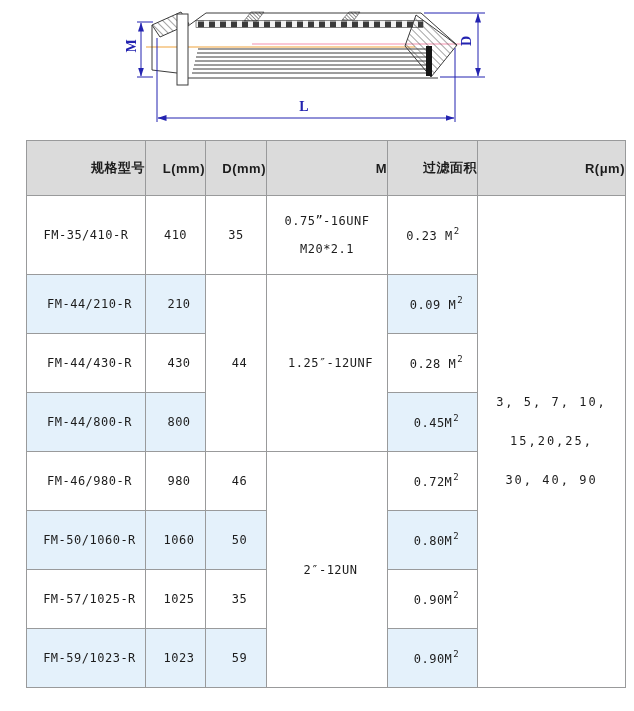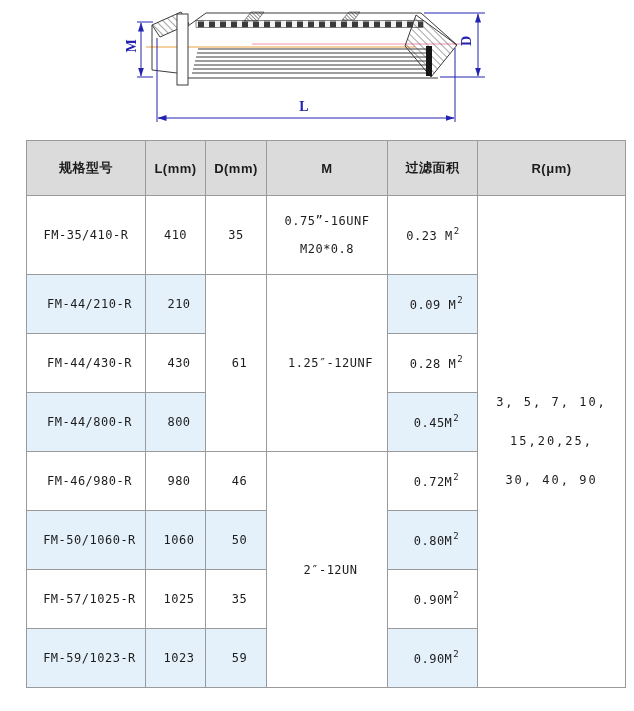--- a/index.html
+++ b/index.html
@@ -26,20 +26,21 @@
     font-size:12px;
     font-weight:normal;
     letter-spacing:0.5px;
   }
   .spec-table thead th{
     height:54px;
     background:#dbdbdb;
     font-weight:bold;
     font-size:13px;
     font-family:"Liberation Sans","DejaVu Sans Mono",sans-serif;
+    text-align:right;
   }
   tr.h-lg td{height:78px;}
   tr.h-std td{height:58px;padding-left:7px;}
   tr.row-blue td{background:#e4f1fb;}
   td.merged{background:#ffffff !important;}
   .m-twolines div{line-height:28px;}
   .r-cell div{line-height:39px;letter-spacing:2px;}
   sup{font-size:9px;}
   .area-cell sup{position:relative;top:-1px;left:1px;}
 </style>
@@ -141,33 +142,33 @@
         <th>R(μm)</th>
       </tr>
     </thead>
     <tbody>
       <tr class="h-lg">
         <td>FM-35/410-R</td>
         <td>410</td>
         <td>35</td>
         <td class="m-twolines">
           <div>0.75”-16UNF</div>
-          <div>M20*0.8</div>
+          <div>M20*2.1</div>
         </td>
         <td class="area-cell"><span>0.23 M</span><sup>2</sup></td>
         <td class="merged r-cell" rowspan="8">
           <div>3,  5,  7,  10,</div>
           <div>15,20,25,</div>
           <div>30,  40,  90</div>
         </td>
       </tr>
       <tr class="h-std row-blue">
         <td>FM-44/210-R</td>
         <td>210</td>
-        <td class="merged" rowspan="3">61</td>
+        <td class="merged" rowspan="3">44</td>
         <td class="merged" rowspan="3">1.25″-12UNF</td>
         <td class="area-cell"><span>0.09 M</span><sup>2</sup></td>
       </tr>
       <tr class="h-std">
         <td>FM-44/430-R</td>
         <td>430</td>
         <td class="area-cell"><span>0.28 M</span><sup>2</sup></td>
       </tr>
       <tr class="h-std row-blue">
         <td>FM-44/800-R</td>

